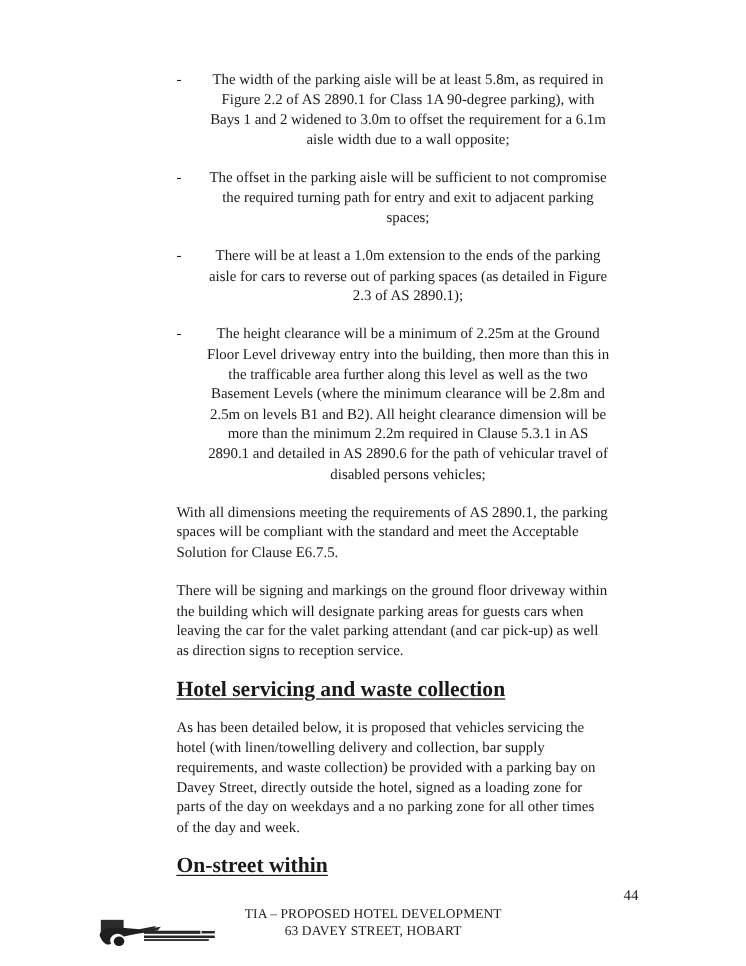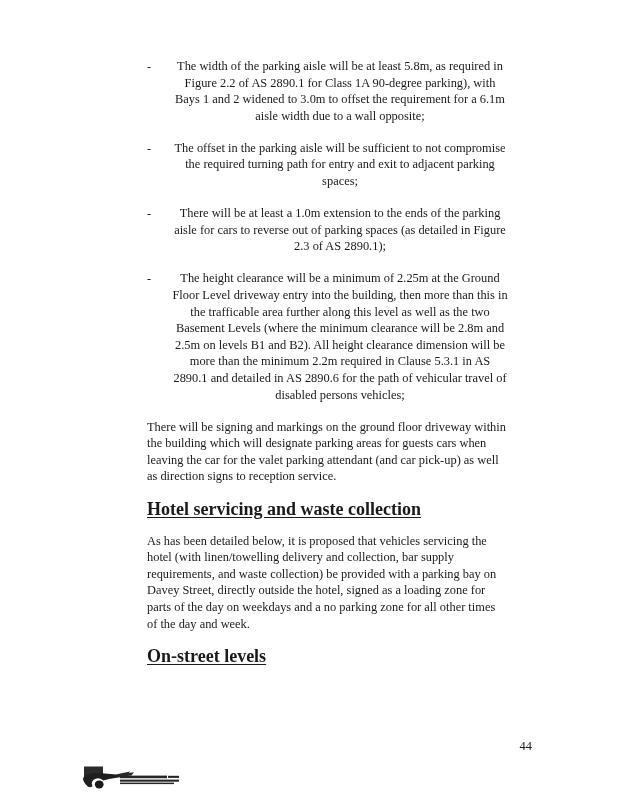--- a/index.html
+++ b/index.html
@@ -128,34 +128,39 @@
         <span class="bullet-text">There will be at least a 1.0m extension to the ends of the parking aisle for cars to reverse out of parking spaces (as detailed in Figure 2.3 of AS 2890.1);</span>
       </li>
       <li class="bullet-item">
         <span class="bullet-dash">-</span>
         <span class="bullet-text">The height clearance will be a minimum of 2.25m at the Ground Floor Level driveway entry into the building, then more than this in the trafficable area further along this level as well as the two Basement Levels (where the minimum clearance will be 2.8m and 2.5m on levels B1 and B2).  All height clearance dimension will be more than the minimum 2.2m required in Clause 5.3.1 in AS 2890.1 and detailed in AS 2890.6 for the path of vehicular travel of disabled persons vehicles;</span>
       </li>
     </ul>
 
     <div class="spacer-lg"></div>
 
+    <p class="para">With all dimensions meeting the requirements of AS 2890.1, the parking spaces will be compliant with the standard and meet the Acceptable Solution for Clause E6.7.5.</p>
 
     <p class="para">There will be signing and markings on the ground floor driveway within the building which will designate parking areas for guests cars when leaving the car for the valet parking attendant (and car pick-up) as well as direction signs to reception service.</p>
 
     <h2 class="subheading">Hotel servicing and waste collection</h2>
 
     <p class="para">As has been detailed below, it is proposed that vehicles servicing the hotel (with linen/towelling delivery and collection, bar supply requirements, and waste collection) be provided with a parking bay on Davey Street, directly outside the hotel, signed as a loading zone for parts of the day on weekdays and a no parking zone for all other times of the day and week.</p>
 
 
-    <h2 class="subheading">On-street levels</h2>
+    <h2 class="subheading">On-street within</h2>
 
   </div>
 
   <div class="page-number">44</div>
 
+  <div class="footer-block">
+    <span class="footer-line">TIA – PROPOSED HOTEL DEVELOPMENT</span>
+    <span class="footer-line">63 DAVEY STREET, HOBART</span>
+  </div>
 
   <div class="logo">
     <svg width="105" height="28" viewBox="0 0 105 28" xmlns="http://www.w3.org/2000/svg">
       <rect x="2" y="0.5" width="19" height="11" fill="#2b2b2b"></rect>
       <path d="M1 13.5 C1 8.5, 9 6.5, 20 7.2 L34 8.4 L48 5.6 L44 10.2 L30 12.6 C22 14, 14 16.2, 11 19.8 C8 23.2, 3.5 20, 1 13.5 Z" fill="#1f1f1f"></path>
       <ellipse cx="16" cy="17.6" rx="6.2" ry="5.4" fill="#ffffff"></ellipse>
       <ellipse cx="17.2" cy="18.4" rx="4.4" ry="4" fill="#1b1b1b"></ellipse>
       <path d="M36 8.6 L52 6.2 L49.5 9.4 L36 11.2 Z" fill="#2b2b2b"></path>
       <g fill="#262626">
         <rect x="38" y="9.6" width="47" height="2.6"></rect>

